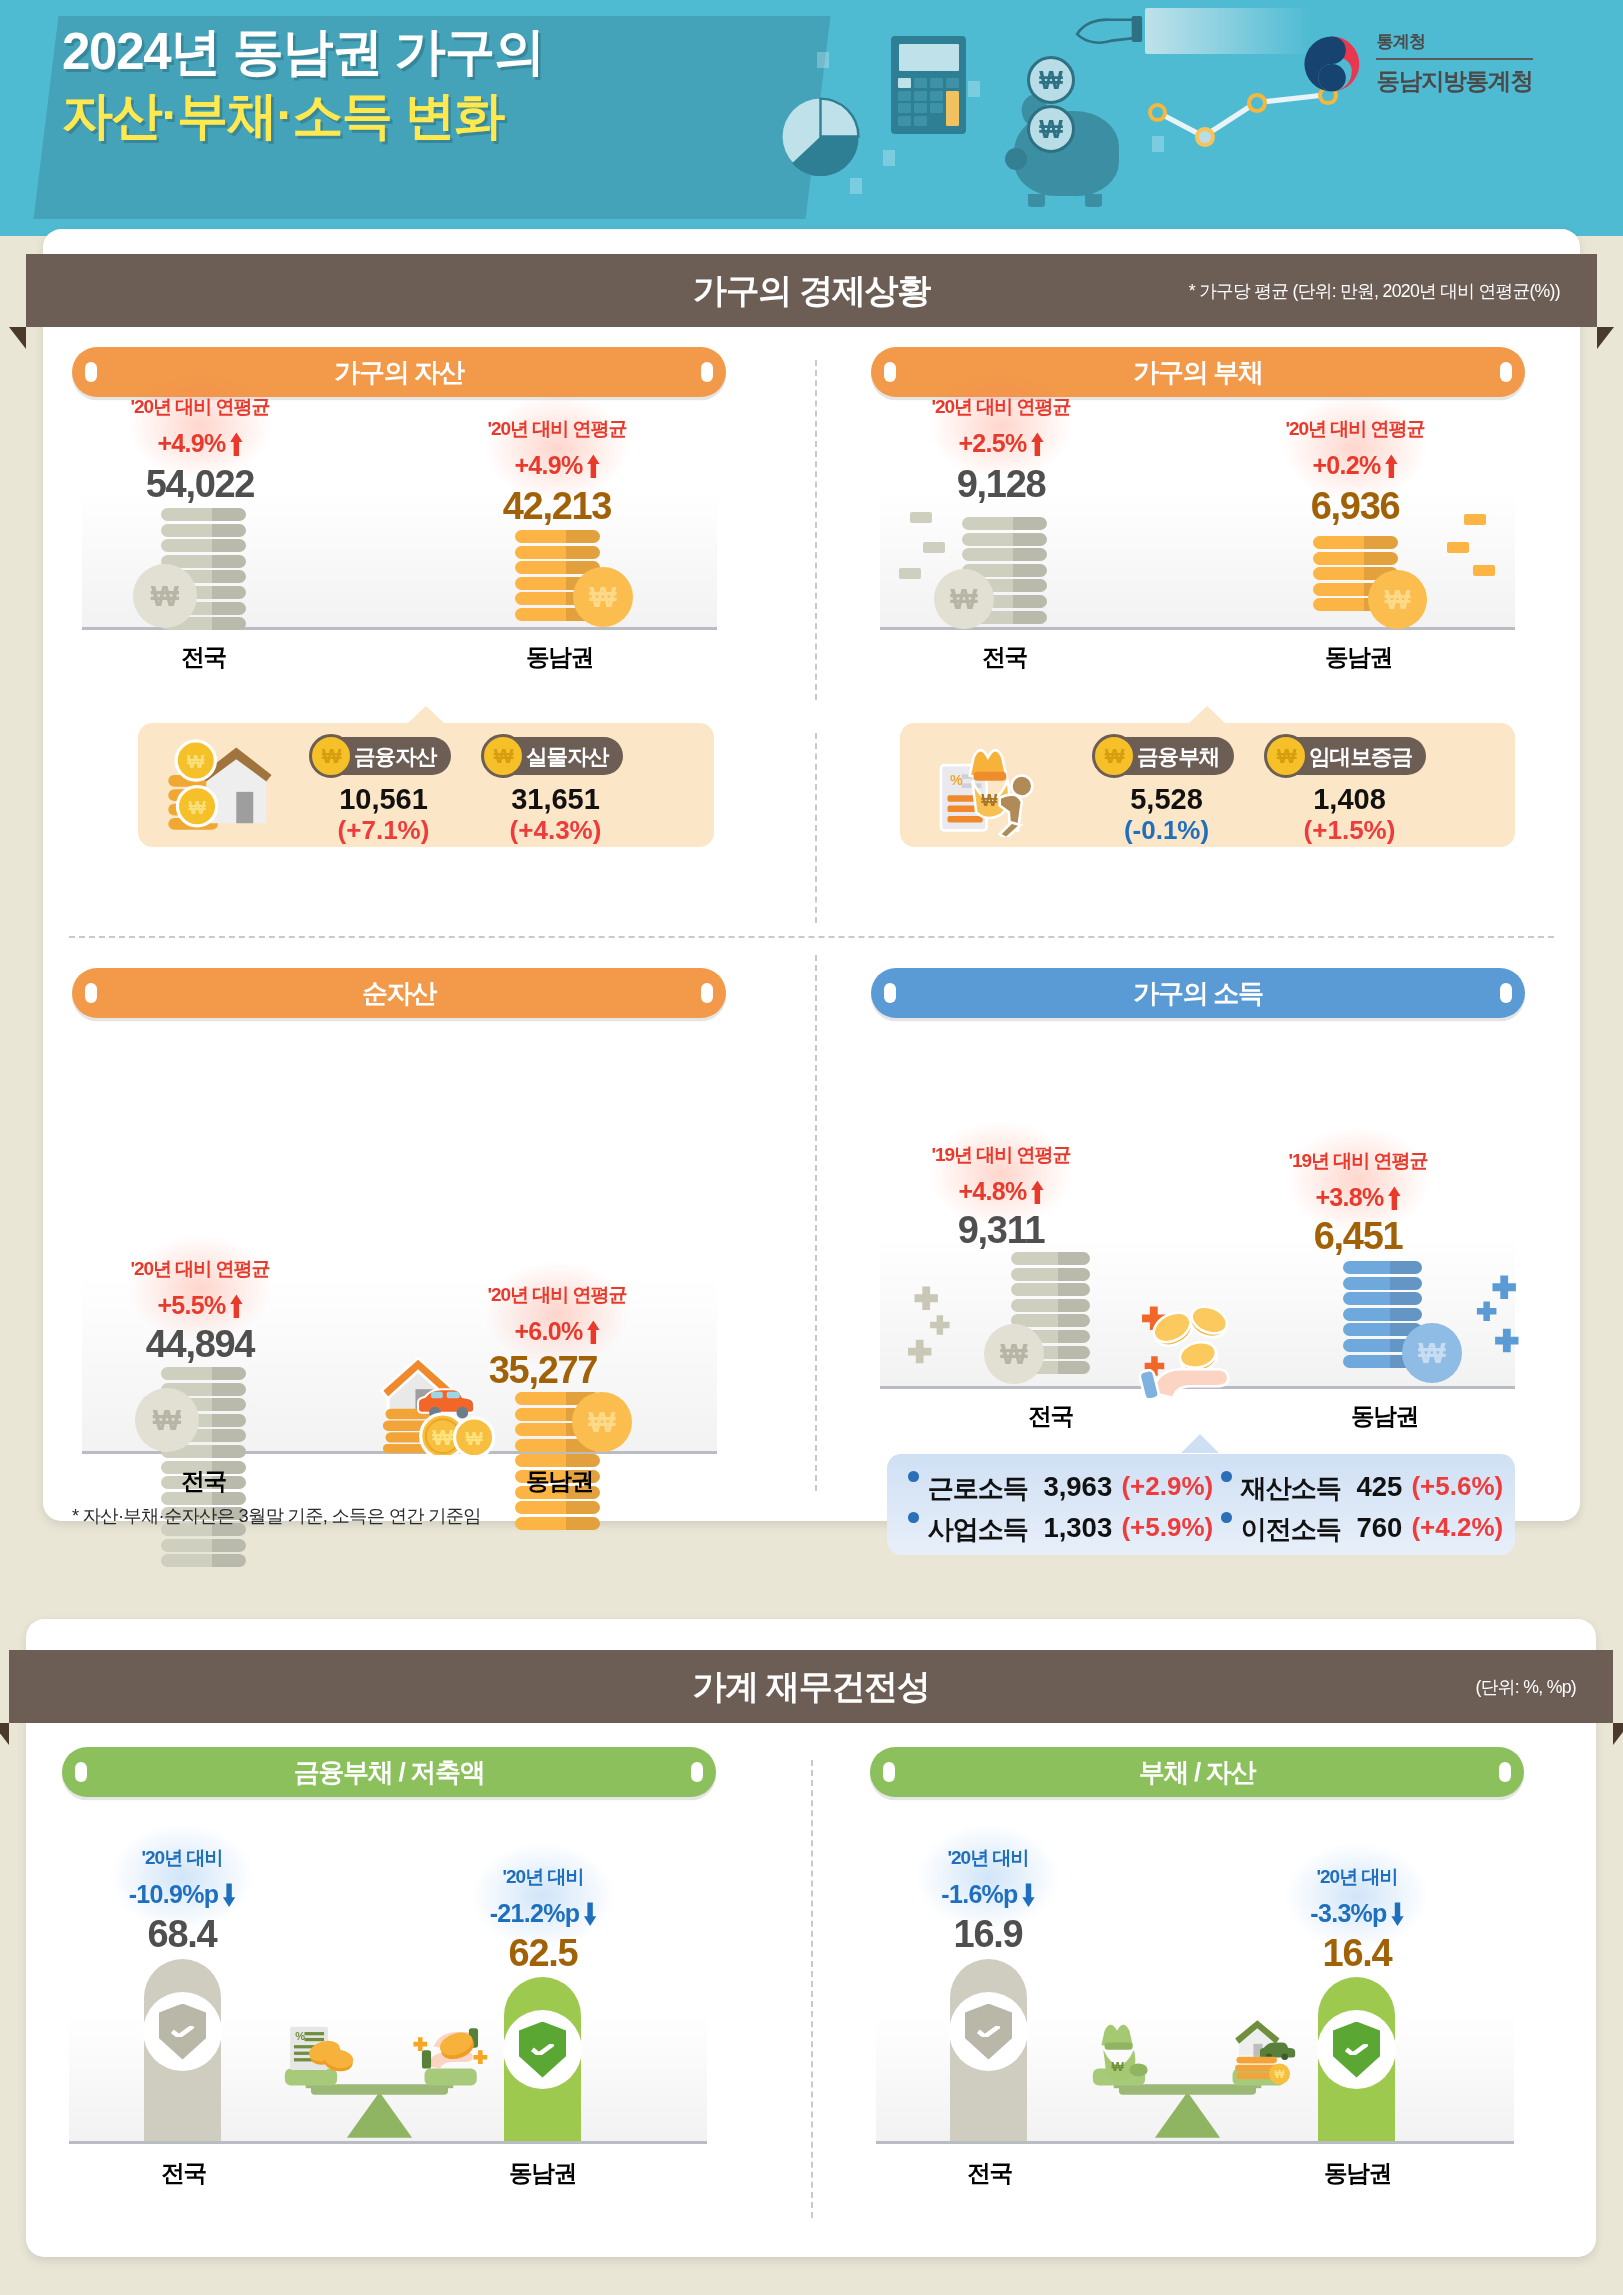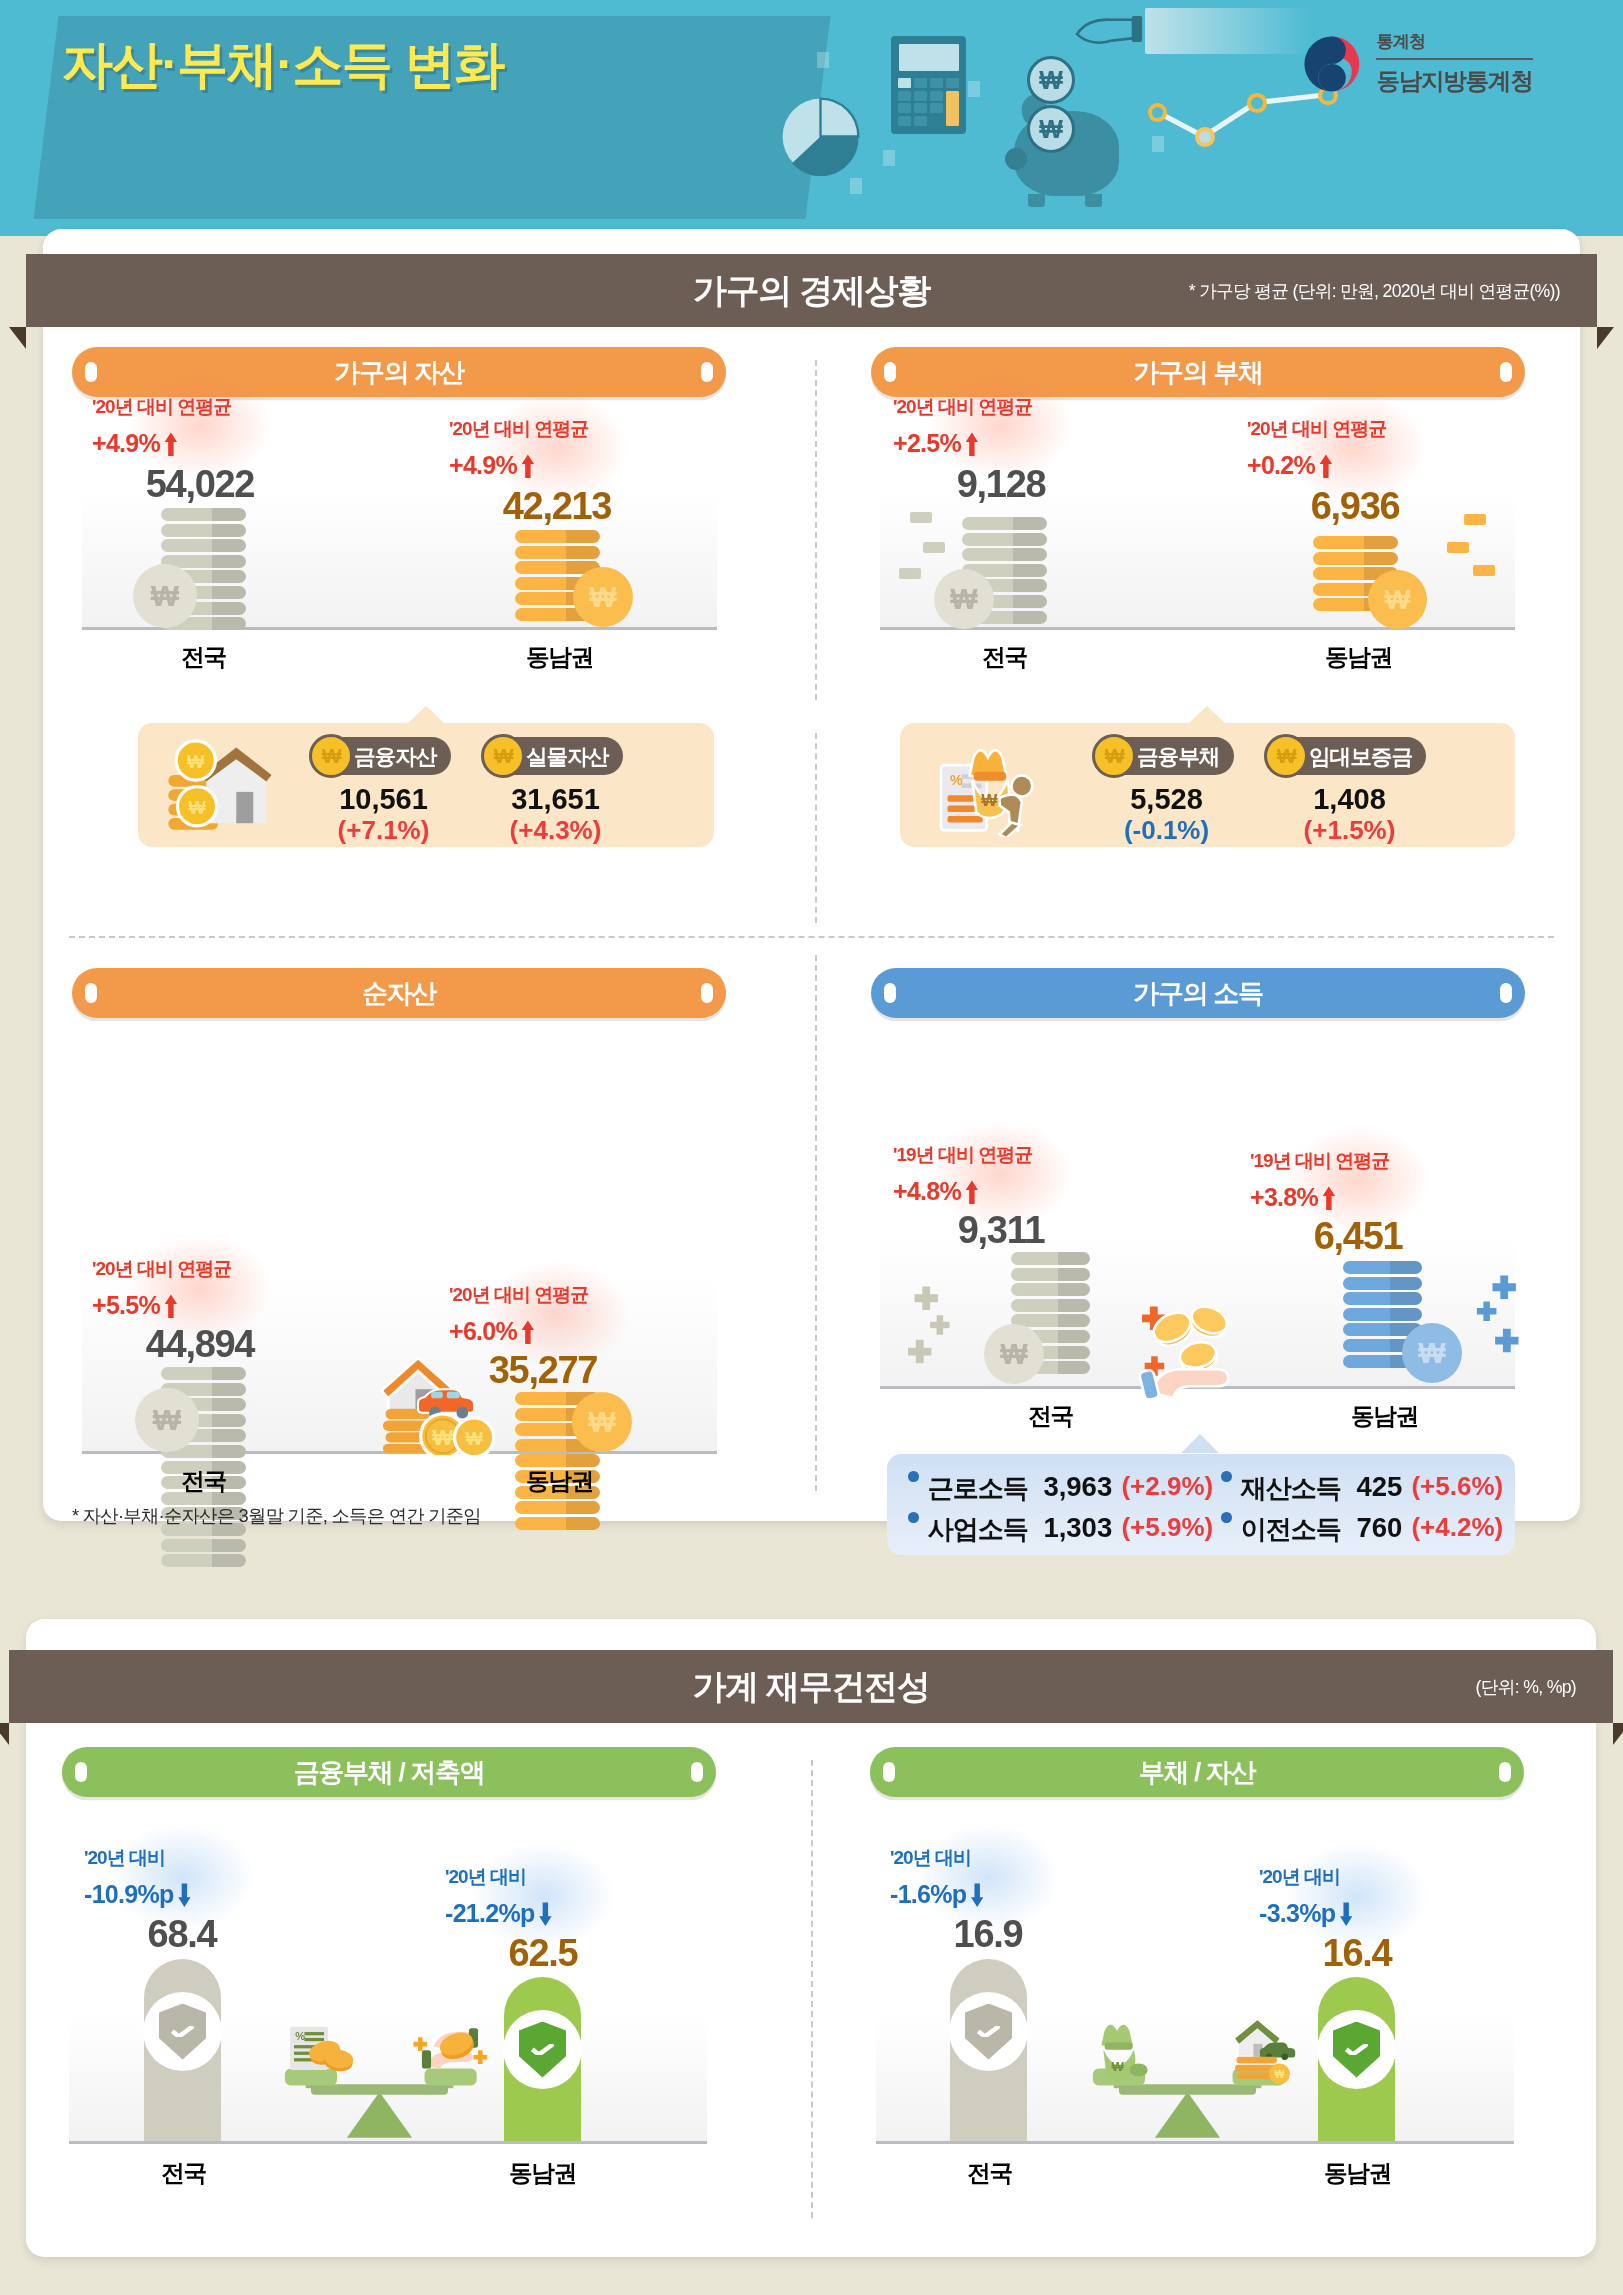--- a/index.html
+++ b/index.html
@@ -111,21 +111,21 @@
     content:''; position:absolute; width:11.8px; height:19.6px; border-radius:5.9px; background:#fff;
   }
   .pill::before { left: 13px; }
   .pill::after  { right: 13px; }
 
   .vdivider { position:absolute; width:0; border-left: 2px dashed #c9c9c9; }
   .hdivider { position:absolute; height:0; border-top: 2px dashed #c9c9c9; }
   .baseline { position:absolute; height:3.3px; background:#b9bcc2; }
   .plot-bg { position:absolute; background: linear-gradient(180deg,#ffffff 0%, #f2f2f2 100%); }
 
-  .annot { position:absolute; }
+  .annot { position:absolute; text-align:center; }
   .annot .glow {
     position:absolute; left:50%; top:50%; transform:translate(-50%,-50%);
     width: 150px; height: 111px; border-radius:50%;
     background: radial-gradient(ellipse at center, rgba(255,120,90,.30) 0%, rgba(255,255,255,0) 68%);
     z-index:0;
   }
   .annot.blueglow .glow {
     background: radial-gradient(ellipse at center, rgba(90,160,230,.28) 0%, rgba(255,255,255,0) 68%);
   }
   .annot .lbl { position:relative; z-index:1; font-size:19px; font-weight:bold; color:#e8392b; letter-spacing:-1px; white-space:nowrap;}
@@ -214,20 +214,21 @@
   .house-ic { position:absolute; }
   .money-bag { position:absolute; }
 </style>
 </head>
 <body>
 
 <div class="header">
   <div class="header-shadow"></div>
 
   <div class="header-title">
+    <div class="title-line1">2024년 동남권 가구의</div>
     <div class="title-line2">자산·부채·소득 변화</div>
   </div>
 
   <div class="hdr-ill">
     <svg class="piechart" viewBox="0 0 100 100">
       <circle cx="50" cy="50" r="48" fill="#bfe2ea"></circle>
       <path d="M50 50 L50 2 A48 48 0 0 1 98 50 Z" fill="#bfe2ea" stroke="#2f7f94" stroke-width="3"></path>
       <path d="M50 50 L98 50 A48 48 0 0 1 14 84 Z" fill="#2f7f94"></path>
     </svg>
 

